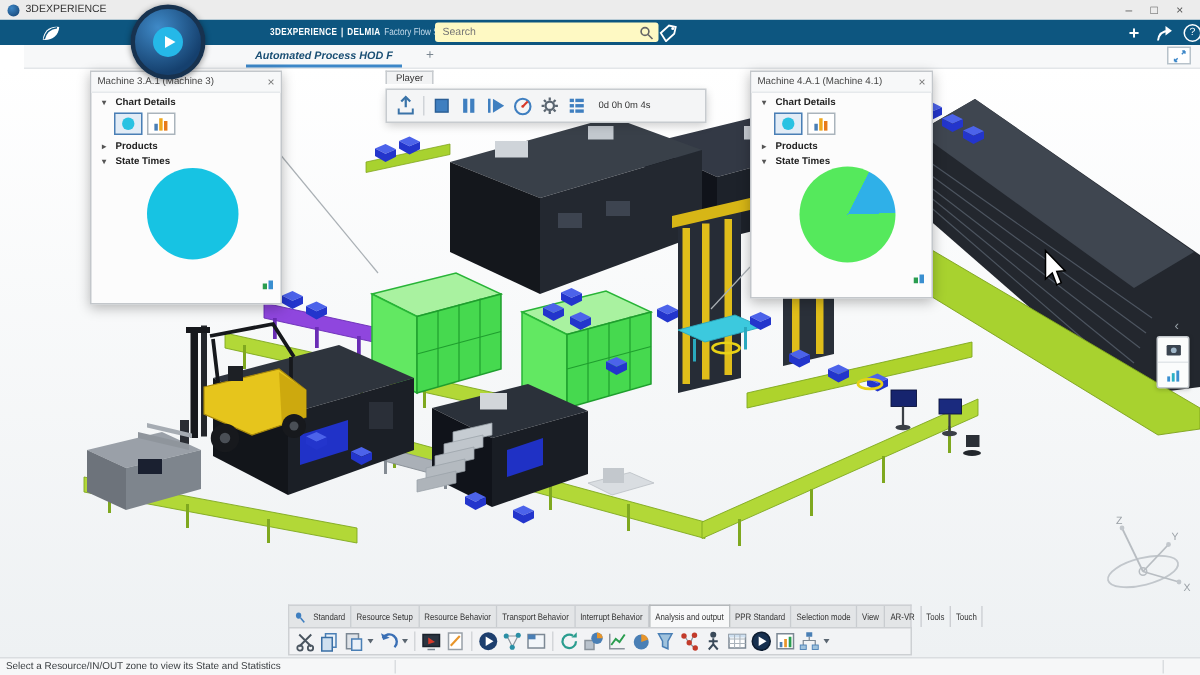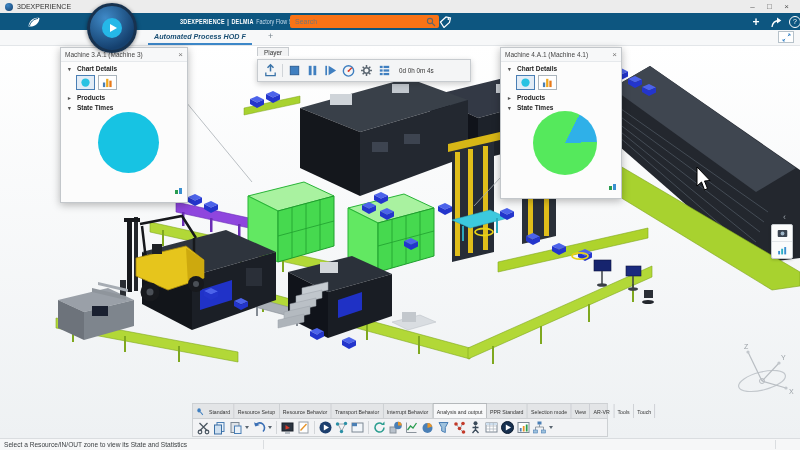--- a/index.html
+++ b/index.html
@@ -11,37 +11,37 @@
   .osicon{width:8px;height:8px;border-radius:50%;background:radial-gradient(circle at 35% 30%,#3d85c4,#123f6e);margin-right:4px;}
   .osbar .sp{flex:1}
   .wbtn{width:17px;text-align:center;font-size:8px;color:#555;line-height:13px;}
   
   .bluebar{position:absolute;top:13px;left:0;right:0;height:17px;background:#0d5680;z-index:25;}
   .compass{position:absolute;left:26px;top:1px;}
   .brand{position:absolute;left:180px;top:0;height:17px;display:flex;align-items:center;gap:3px;
          color:#fff;font-size:6.8px;white-space:nowrap;transform:scaleX(.8);transform-origin:0 50%;}
   .brand .b{font-weight:bold;letter-spacing:.3px;}
   .brand .lite{color:#c6dcec;font-weight:normal;}
-  .search{position:absolute;left:290px;top:2px;width:143px;height:13px;background:#f97316;border-radius:2px;
+  .search{position:absolute;left:290px;top:2px;width:143px;height:13px;background:#fef9c3;border-radius:2px;
           display:flex;align-items:center;padding:0 3px;}
   .search input{border:0;outline:0;flex:1;font-size:7px;color:#333;background:transparent;font-family:inherit;min-width:0;}
   .hico{position:absolute;top:0;height:17px;display:flex;align-items:center;justify-content:center;width:16px;color:#fff;}
   .plus{left:748px;font-size:12px;font-weight:bold;}
   .share{left:768px;}
   .help{left:787px;}
   .helpring{width:10px;height:10px;border:1px solid #fff;border-radius:50%;font-size:7px;line-height:10px;text-align:center;color:#fff;}
   
   .badge{position:absolute;left:87px;top:3px;width:50px;height:50px;border-radius:50%;z-index:40;
          background:radial-gradient(circle at 35% 28%,#3f8ac8,#15406e 72%);border:3px solid #17324f;
          box-shadow:0 1px 4px rgba(0,0,0,.45);box-sizing:border-box;}
   .badge .play{position:absolute;left:50%;top:50%;width:20px;height:20px;margin:-10px 0 0 -10px;border-radius:50%;
          background:#25b8e8;display:flex;align-items:center;justify-content:center;}
   .badge .tri{width:0;height:0;border-left:7px solid #fff;border-top:4.5px solid transparent;border-bottom:4.5px solid transparent;margin-left:2px;}
   
-  .tabrow{position:absolute;top:30px;left:0;right:0;height:15px;background:#f7f8f9;border-bottom:1px solid #e3e6e9;z-index:4;padding-left:24px;}
+  .tabrow{position:absolute;top:30px;left:16px;right:0;height:15px;background:#f7f8f9;border-bottom:1px solid #e3e6e9;z-index:4;padding-left:24px;}
   .doctab{position:absolute;left:148px;top:0;height:15px;display:flex;align-items:center;padding:0 6px;
           font-size:7.2px;font-style:italic;font-weight:bold;color:#1a4f74;border-bottom:2px solid #3d87c8;box-sizing:border-box;}
   .addtab{position:absolute;left:268px;top:1px;font-size:9px;color:#7a8690;}
   .expandbtn{position:absolute;left:778px;top:31px;width:14px;height:10px;background:#fff;border:1px solid #b7c2ca;
              z-index:20;display:flex;align-items:center;justify-content:center;}
   
   .playerpanel{position:absolute;left:257px;top:41px;z-index:9;}
   .ptab{display:inline-block;background:#f2f3f4;border:1px solid #c7cbcf;border-bottom:0;font-size:6.4px;
         padding:1px 6px 0;color:#333;}
   .pbody{width:204px;height:21px;background:#f4f5f6;border:1px solid #c7cbcf;display:flex;align-items:center;

